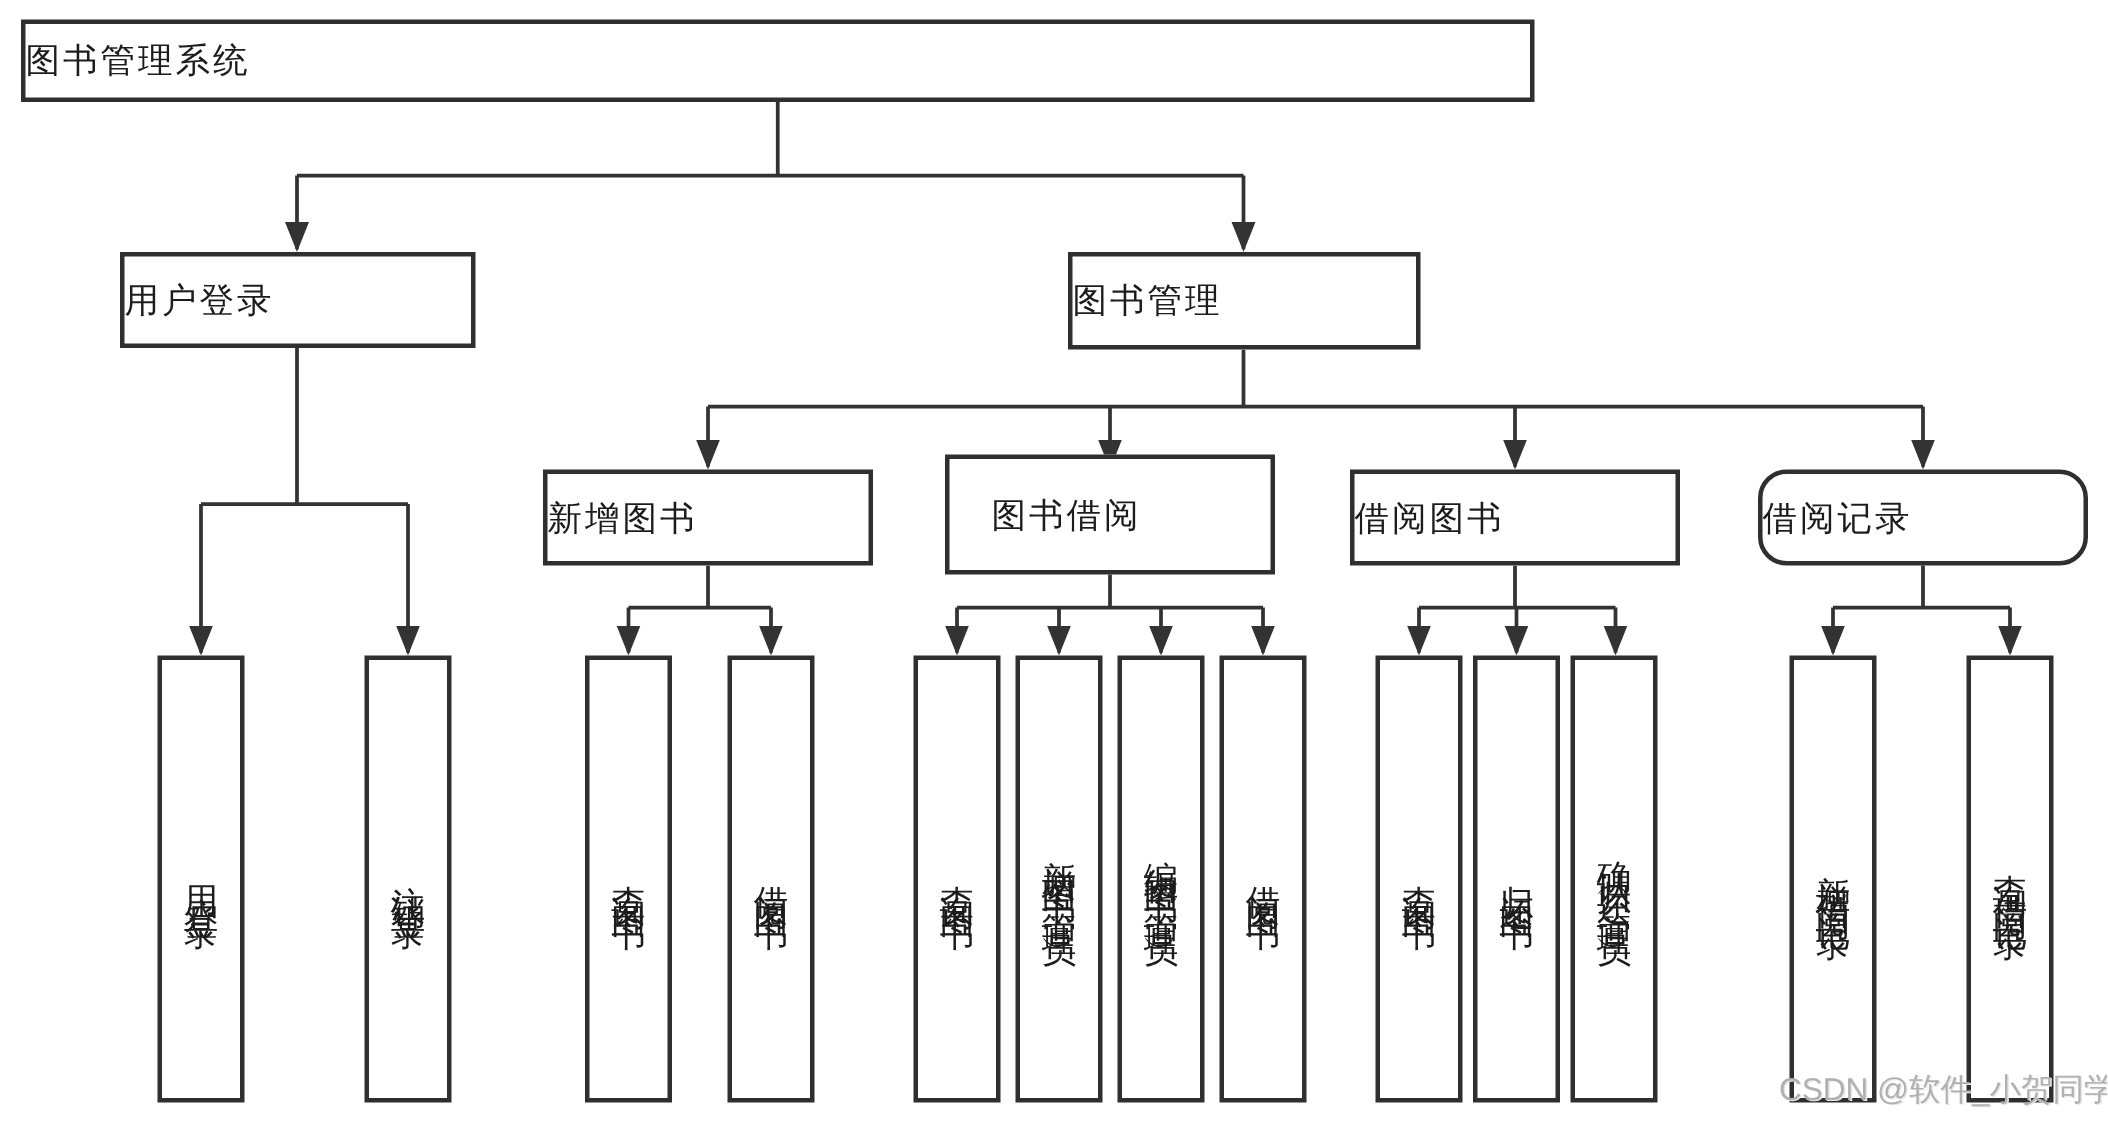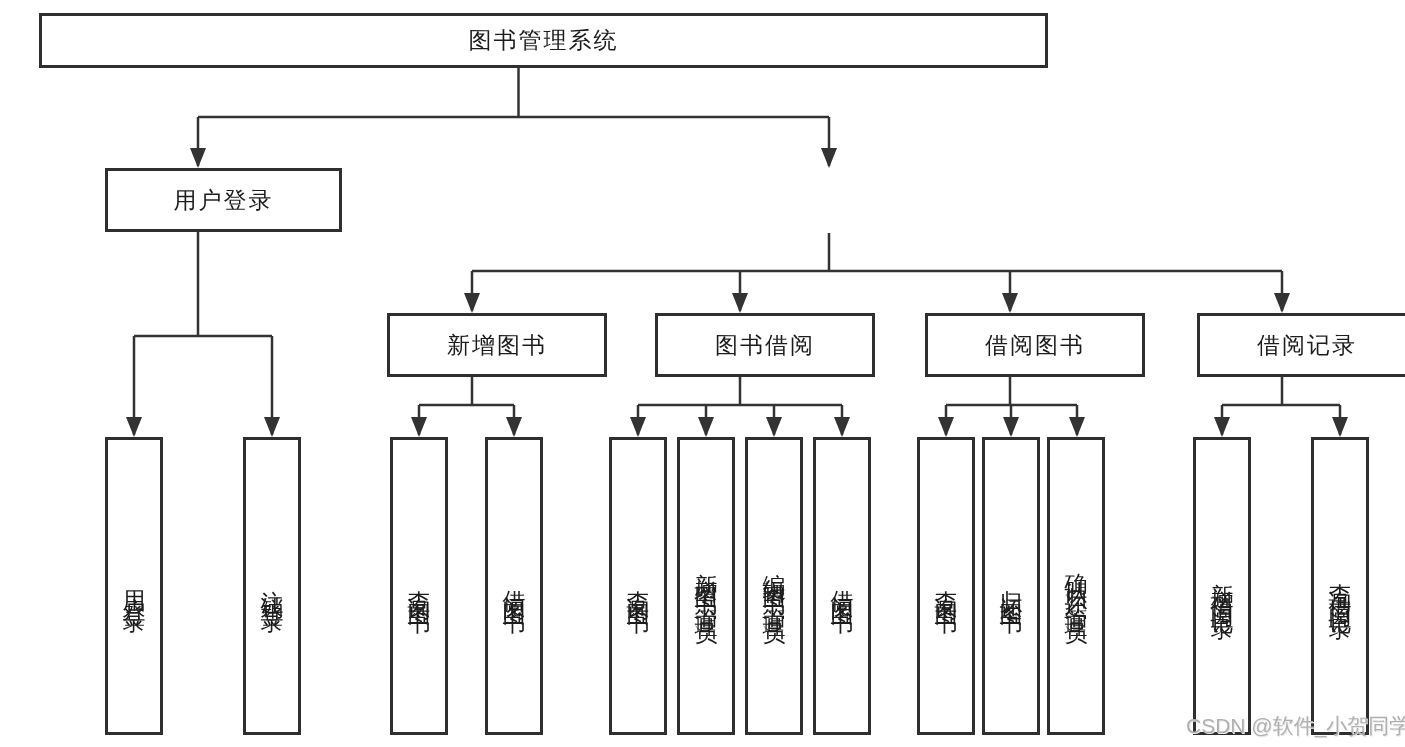--- a/index.html
+++ b/index.html
@@ -18,25 +18,24 @@
     overflow:hidden;
   }
   .wires{position:absolute;left:0;top:0;width:1405px;height:747px;}
   .wires path{stroke:var(--line);stroke-width:2.5;fill:none;}
   #ah polygon{fill:var(--line);}
   .hbox{
     position:absolute;
     box-sizing:border-box;
     border:3px solid var(--border);
     background:var(--bg);
-    display:flex;align-items:center;justify-content:center;
+    display:flex;align-items:center;
     font-size:23px;letter-spacing:2px;
     color:var(--text);
     z-index:2;
-    margin-left:25px;
   }
   .vbox{
     position:absolute;
     box-sizing:border-box;
     top:437px;width:58px;height:298px;
     border:3px solid var(--border);
     background:var(--bg);
     display:flex;align-items:center;justify-content:center;
     z-index:2;
   }
@@ -105,31 +104,34 @@
     <path d="M1340,405 V435" marker-end="url(#ah)"></path>
   </svg>
 
   <div class="hbox" style="left:14px;top:13px;width:1009px;height:55px;">
     <span>图书管理系统</span>
   </div>
 
   <div class="hbox" style="left:80px;top:168px;width:237px;height:64px;">
     <span>用户登录</span>
   </div>
+  <div class="hbox" style="left:712px;top:168px;width:235px;height:65px;">
+    <span>图书管理</span>
+  </div>
 
   <div class="hbox" style="left:362px;top:313px;width:220px;height:64px;">
     <span>新增图书</span>
   </div>
-  <div class="hbox" style="left:630px;top:313px;width:220px;height:64px;">
+  <div class="hbox" style="left:630px;top:303px;width:220px;height:80px;padding-left:28px;">
     <span>图书借阅</span>
   </div>
   <div class="hbox" style="left:900px;top:313px;width:220px;height:64px;">
     <span>借阅图书</span>
   </div>
-  <div class="hbox" style="left:1172px;top:313px;width:220px;height:64px;">
+  <div class="hbox" style="left:1172px;top:313px;width:220px;height:64px;border-radius:19px;">
     <span>借阅记录</span>
   </div>
 
   <div class="vbox" style="left:105px;">
     <span class="vtext">用户登录</span>
   </div>
   <div class="vbox" style="left:243px;">
     <span class="vtext">注销登录</span>
   </div>
 

